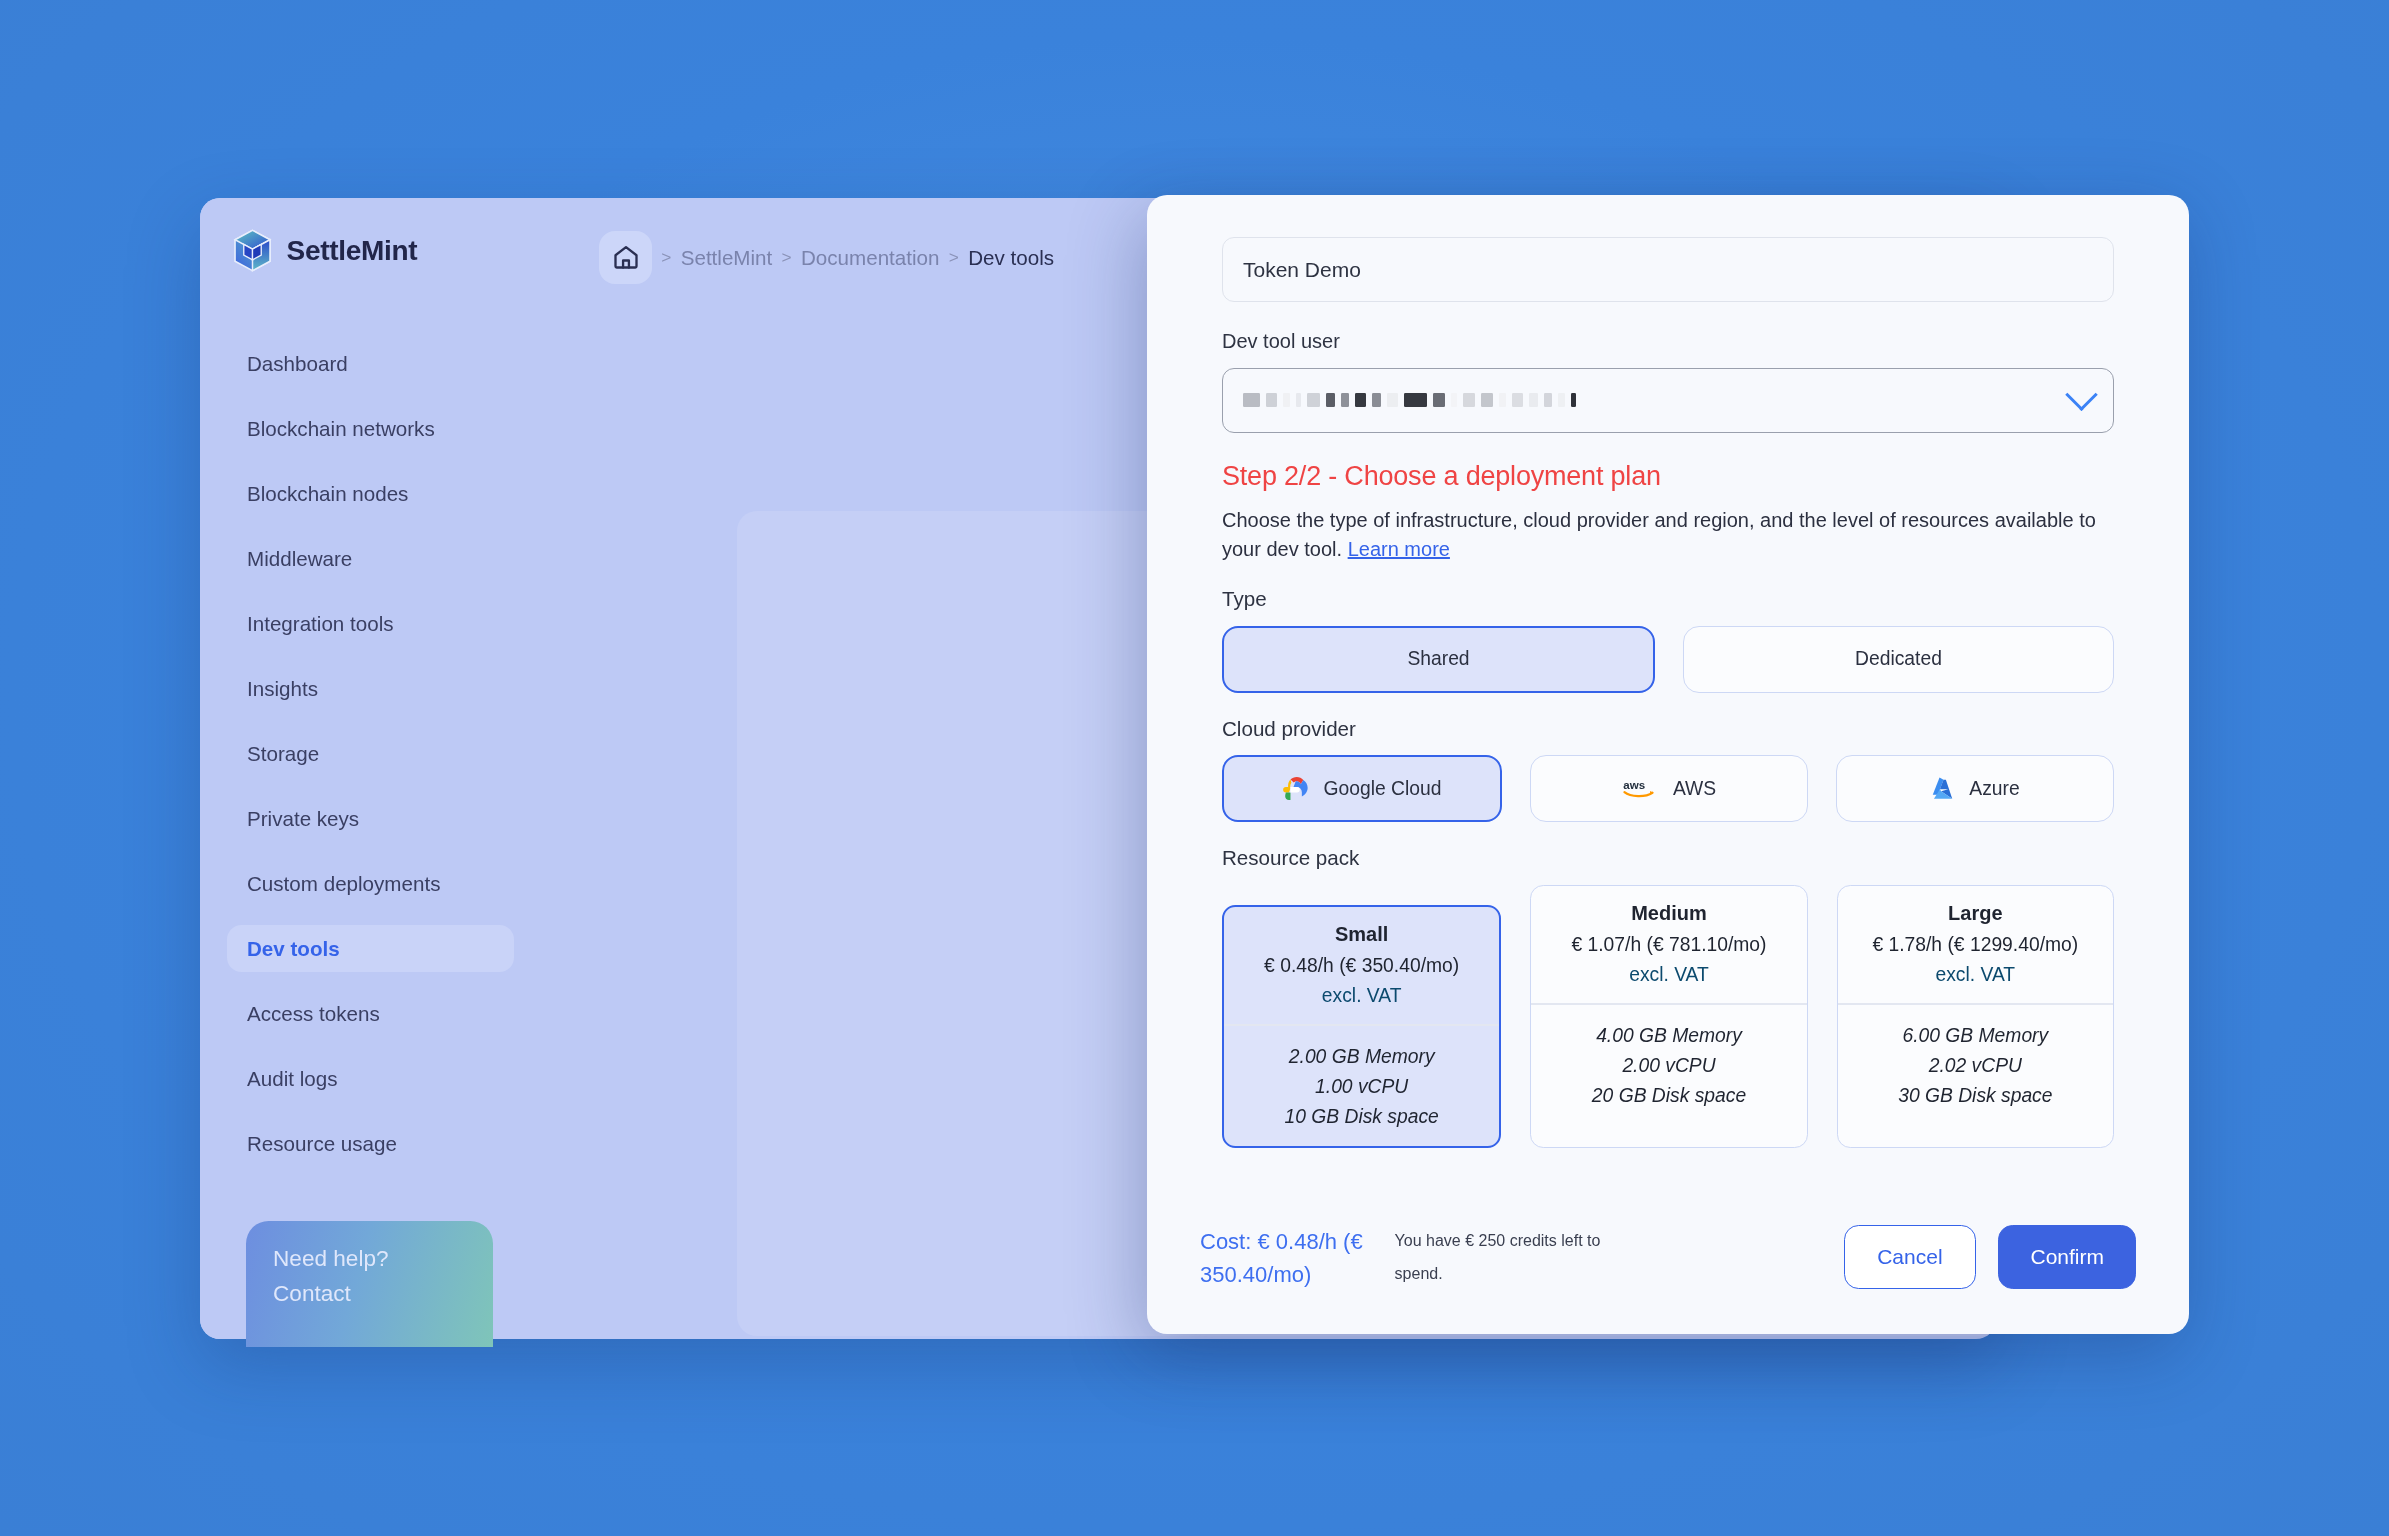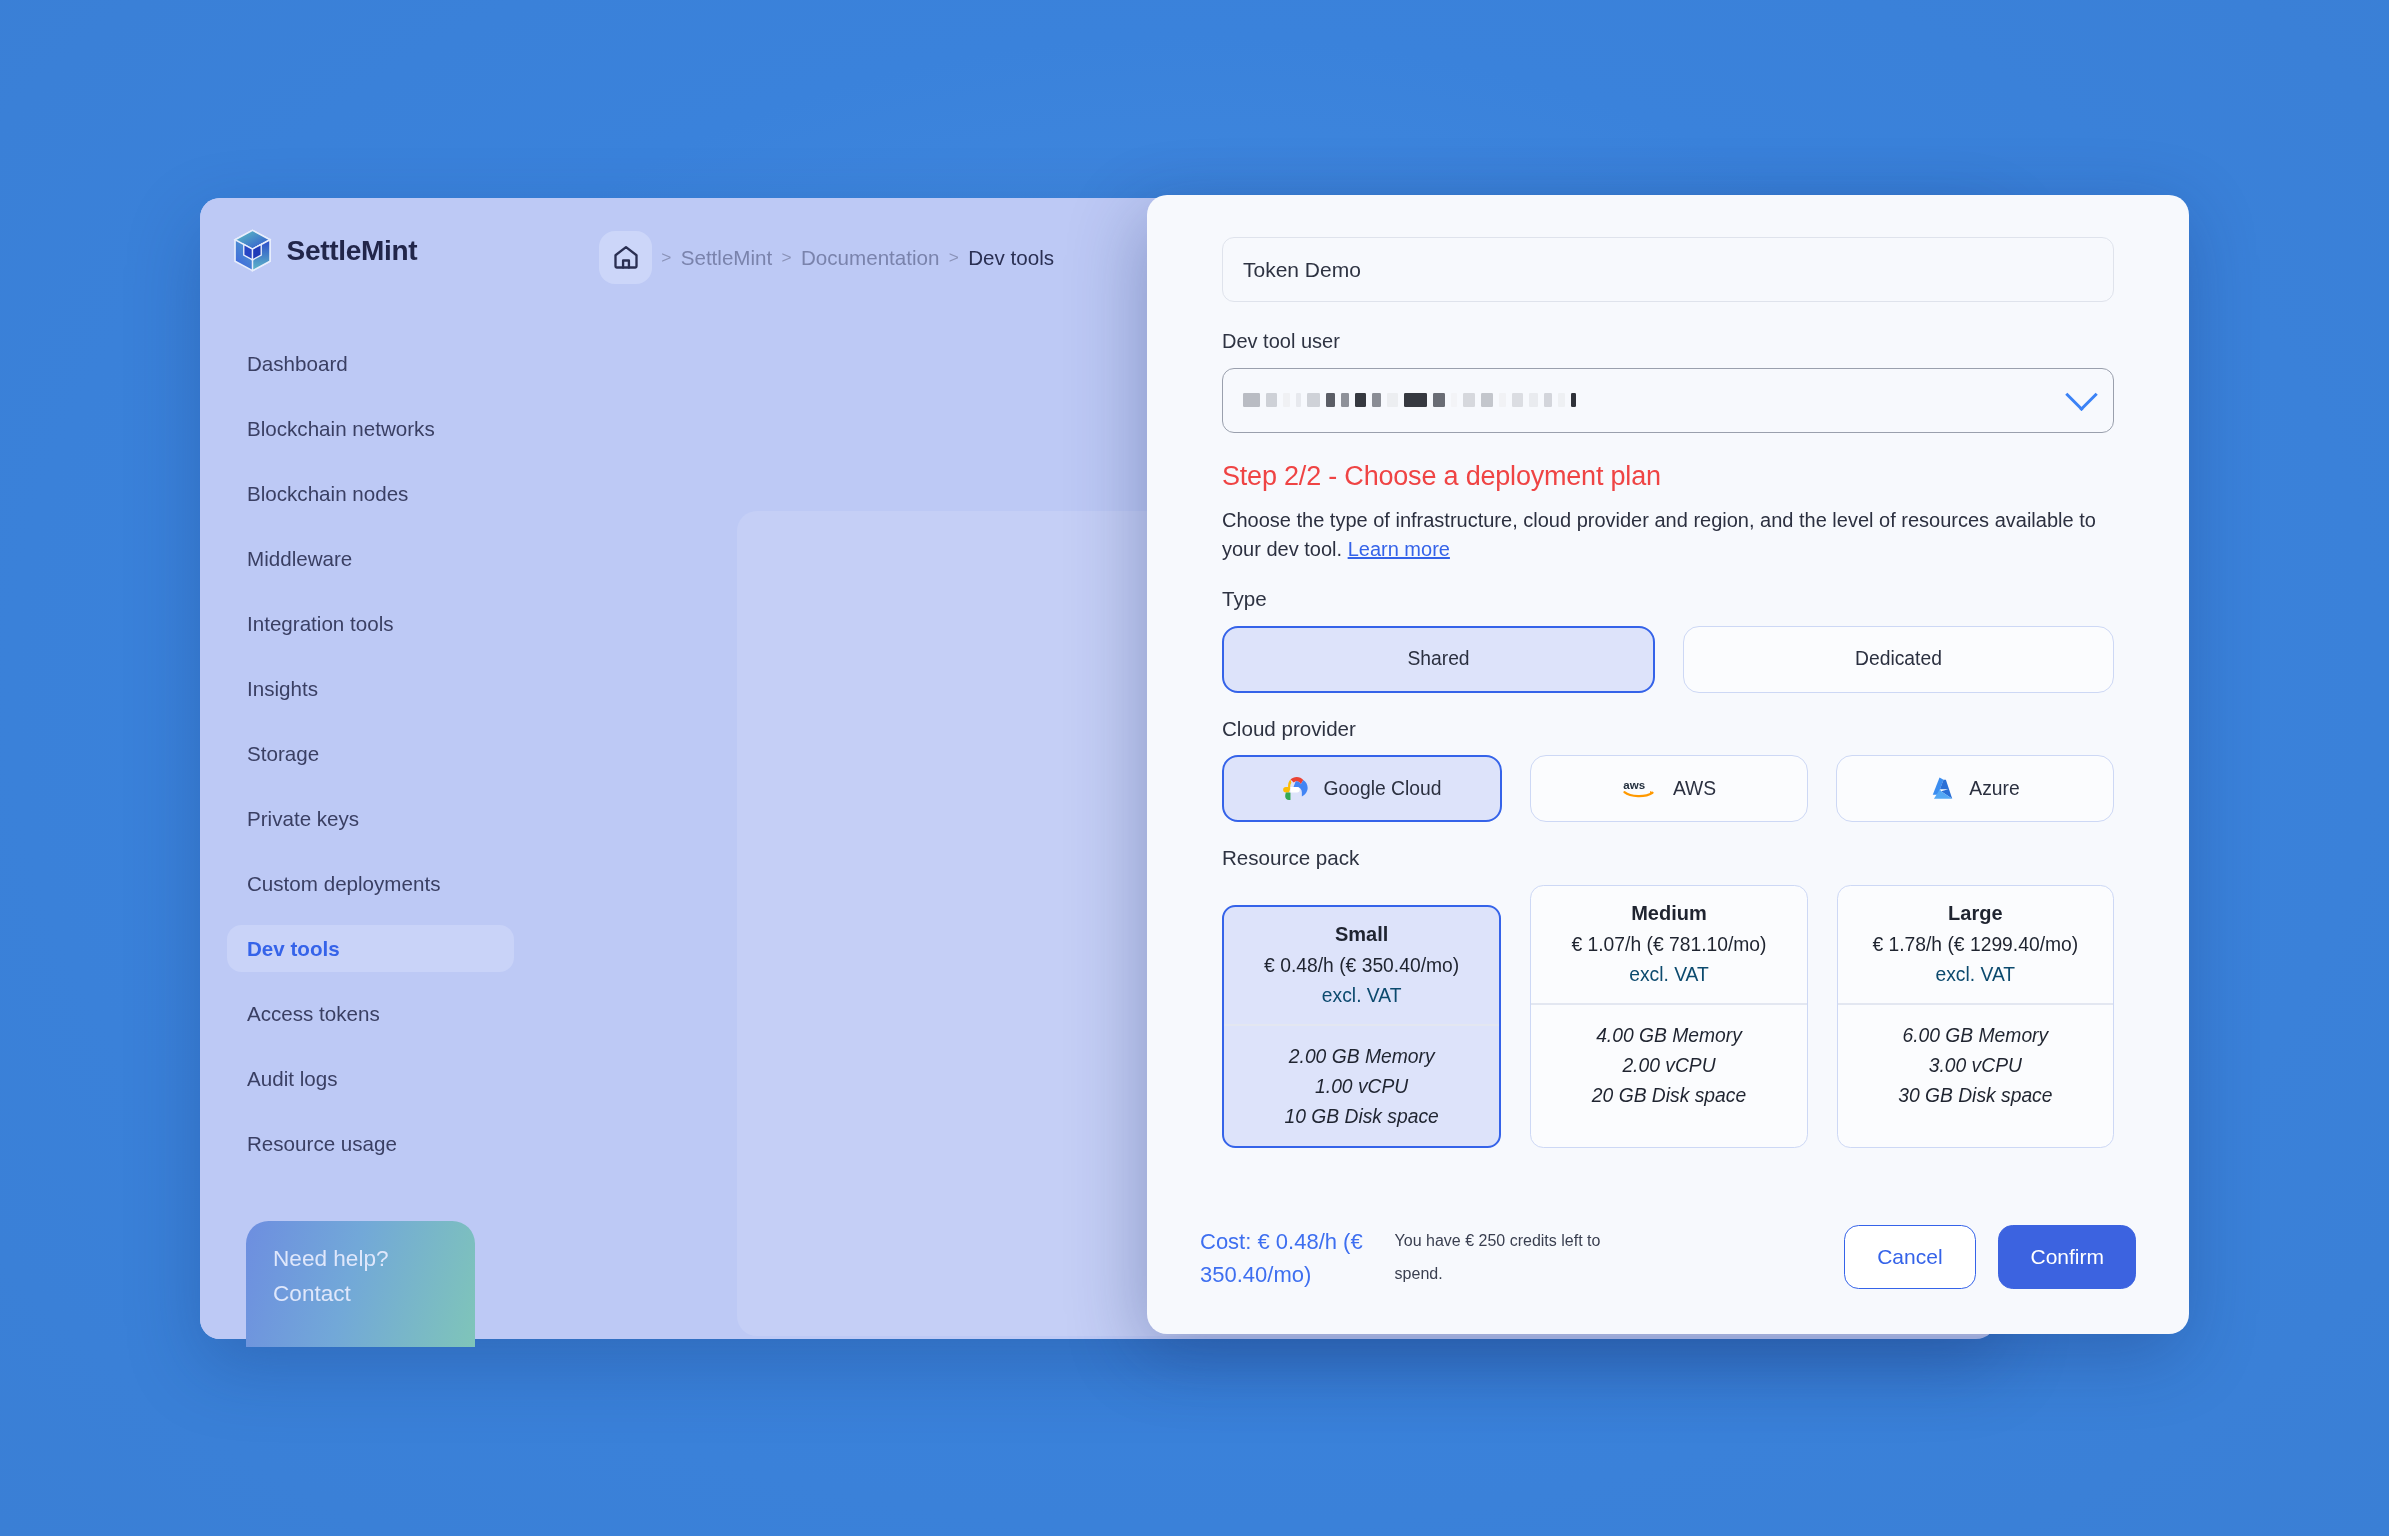--- a/index.html
+++ b/index.html
@@ -72,21 +72,21 @@
   .nav-item.active {
     background: #c9d3f8;
     color: #3563e9;
     font-weight: 700;
   }
 
   #help-card {
     position: absolute;
     left: 246px;
     top: 1221px;
-    width: 229px;
+    width: 247px;
     height: 126px;
     border-radius: 22.6px 22.6px 0 0;
     background: linear-gradient(105deg, #6d8ee0 0%, #72a8d8 45%, #7fc5b9 100%);
     padding: 24px 27px 0 27px;
     box-sizing: border-box;
     color: #dfe7fb;
     z-index: 3;
     overflow: hidden;
   }
   #help-card .line1 { font-size: 22.6px; line-height: 1.25; }
@@ -536,21 +536,21 @@
         </div>
         <div class="pack">
           <div class="pack-top">
             <div class="pack-name">Large</div>
             <div class="pack-price">€ 1.78/h (€ 1299.40/mo)</div>
             <div class="pack-vat">excl. VAT</div>
           </div>
           <div class="pack-div"></div>
           <div class="pack-bottom">
             <div class="pack-spec">6.00 GB Memory</div>
-            <div class="pack-spec">3.00 vCPU</div>
+            <div class="pack-spec">2.02 vCPU</div>
             <div class="pack-spec">30 GB Disk space</div>
           </div>
         </div>
       </div>
 
   </div>
 
   <div id="modal-footer">
     <div id="cost-text">Cost: € 0.48/h (€ 350.40/mo)</div>
     <div id="credits-text">You have € 250 credits left to spend.</div>

